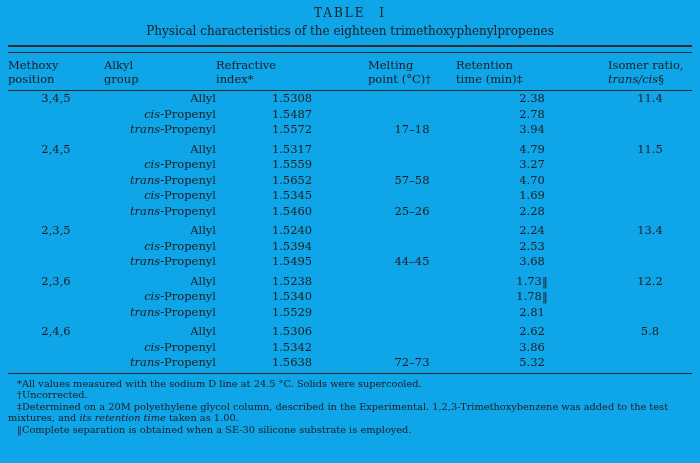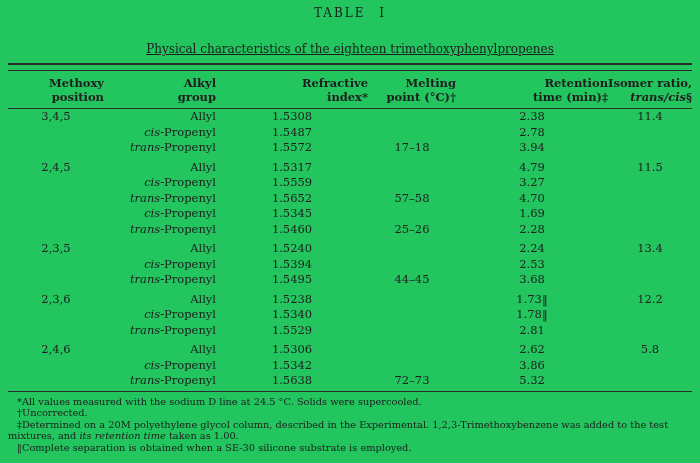--- a/index.html
+++ b/index.html
@@ -1,60 +1,59 @@
 <!DOCTYPE html>
 <html><head>
 <meta charset="utf-8">
 <style>
   html, body { margin: 0; padding: 0; }
   .page {
     width: 700px; height: 463px;
-    background: #22c55e;
+    background: #0ea5e9;
     color: #1e1e1e;
     font-family: "DejaVu Serif", serif;
     position: relative;
     overflow: hidden;
     box-sizing: border-box;
     padding: 6px 8px 0 8px;
   }
   .title {
     text-align: center;
     font-size: 12px;
     letter-spacing: 2px;
     word-spacing: 8px;
     line-height: 15px;
   }
   .subtitle {
     text-align: center;
     font-size: 12px;
     line-height: 16px;
-    margin-top: 20px;
-    text-decoration: underline;
+    margin-top: 2px;
   }
   .double-rule {
     height: 5px;
     margin-top: 6px;
     border-top: 2.5px solid #2b2b2b;
     border-bottom: 1.5px solid #2b2b2b;
   }
   table.data {
     width: 100%;
     border-collapse: collapse;
     table-layout: fixed;
     font-size: 11.5px;
   }
   table.data col.c1 { width: 96px; }
   table.data col.c2 { width: 112px; }
   table.data col.c3 { width: 152px; }
   table.data col.c4 { width: 88px; }
   table.data col.c5 { width: 152px; }
   table.data col.c6 { width: 84px; }
   thead th {
-    font-weight: bold;
-    text-align: right;
+    font-weight: normal;
+    text-align: left;
     vertical-align: top;
     padding: 5px 0 4px 0;
     line-height: 14px;
     border-bottom: 1.5px solid #2b2b2b;
   }
   tbody td {
     padding: 0;
     line-height: 15.5px;
     vertical-align: top;
     text-align: center;

